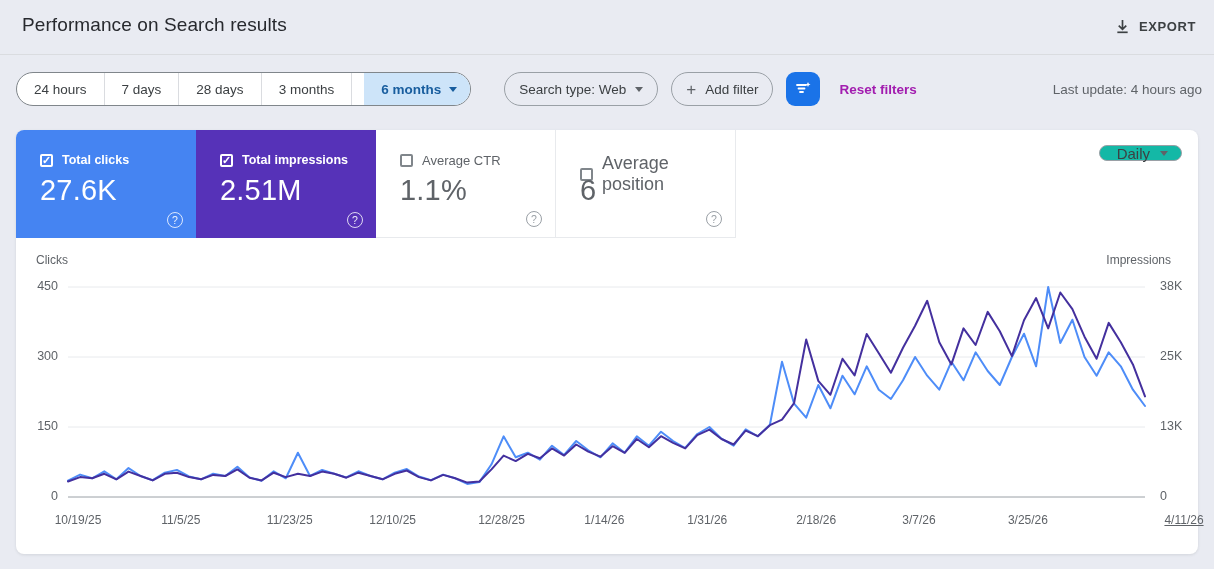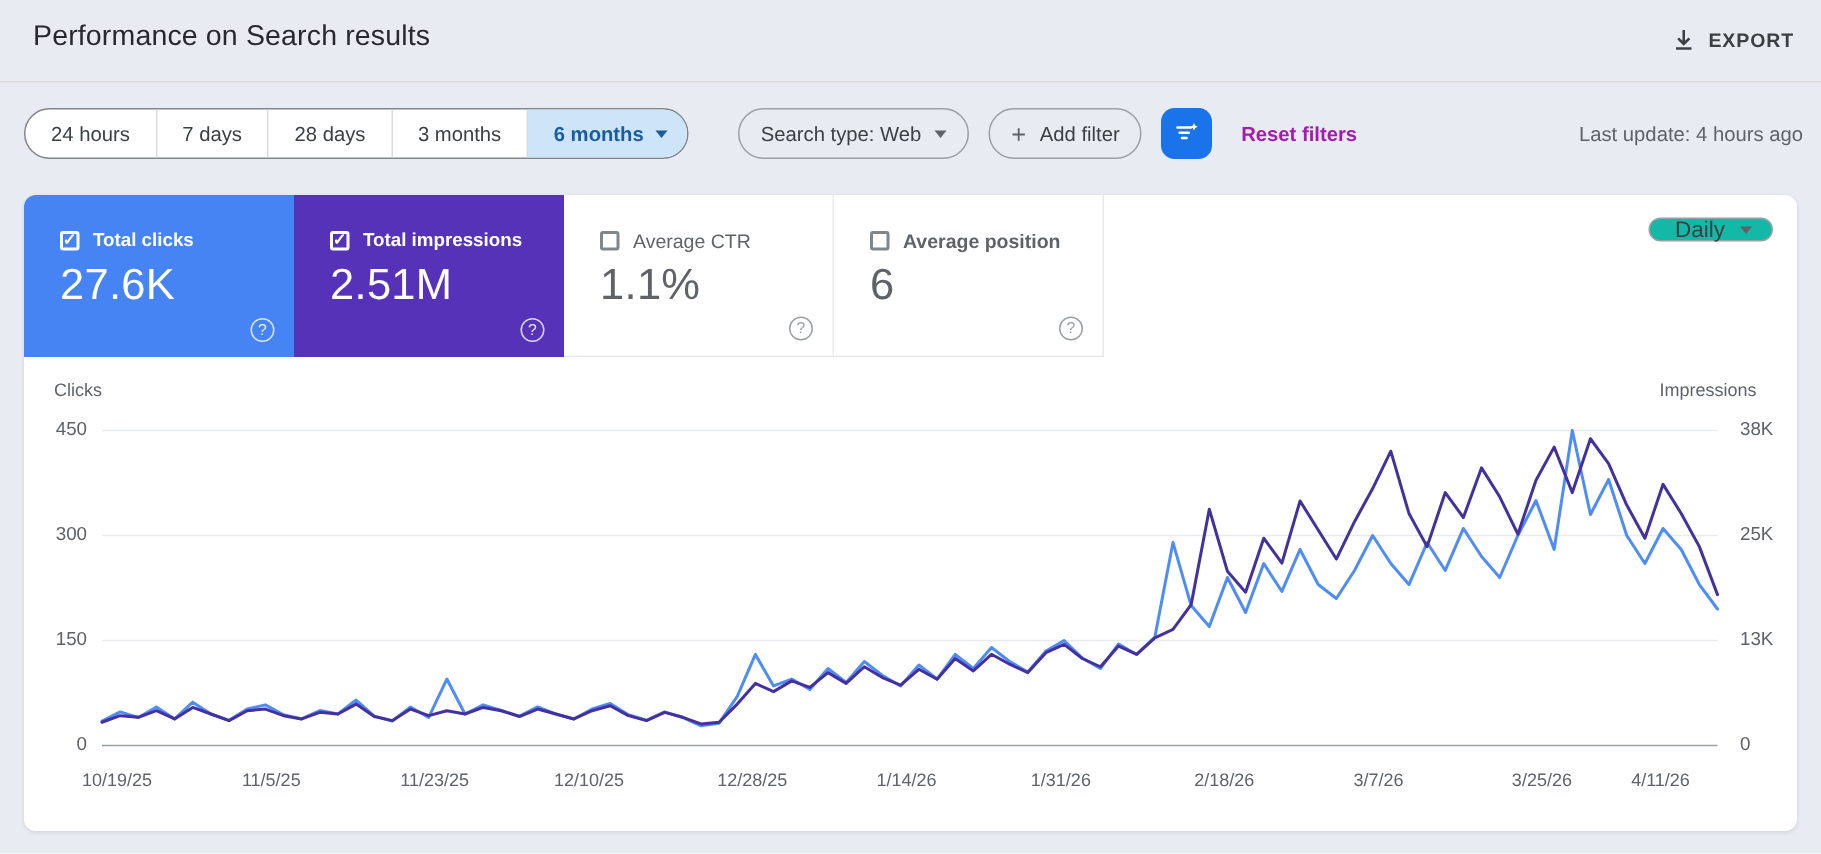--- a/index.html
+++ b/index.html
@@ -11,21 +11,21 @@
   .page-title { position:absolute; left:22px; top:14px; font-size:19px; color:#27292e; letter-spacing:.1px; }
   .export-btn { position:absolute; right:10px; top:13px; display:flex; align-items:center; gap:9px;
                 cursor:pointer; color:#3c4043; font-size:13px; font-weight:bold; letter-spacing:.6px; padding:6px 8px;text-align:center; }
   .export-btn svg { display:block; }
 
   
   .toolbar { position:relative; height:34px; margin:17px 10px 0 16px; display:flex; align-items:center; }
   .tab-group { display:flex; height:34px; border:1px solid #80868b; border-radius:17px; background:#fff; overflow:hidden; }
   .tab { display:flex; align-items:center; padding:0 17px; font-size:13.5px; color:#3c4043; cursor:pointer;
          border-right:1px solid #dadce0; white-space:nowrap; }
-  .tab:last-child { border-right:none; }
+  .tab:last-child { border-right:none;margin-left:12px; }
   .tab.selected { background:#cde4f9; color:#185d9e; font-weight:bold; gap:8px; padding-right:13px; }
   .caret { width:0; height:0; border-left:4.5px solid transparent; border-right:4.5px solid transparent;
            border-top:5px solid #185d9e; display:inline-block; }
   .caret.gray { border-top-color:#5f6368; }
 
   .chip { display:flex; align-items:center; height:34px; padding:0 14px; border:1px solid #9aa0a6;
           border-radius:17px; font-size:13.5px; color:#3c4043; cursor:pointer; gap:9px; white-space:nowrap; }
   .chip-searchtype { margin-left:33px; }
   .chip-addfilter { margin-left:13px; }
   .plus-glyph { font-size:17px; color:#5f6368; line-height:1; }
@@ -146,21 +146,21 @@
       <div class="m-label">
         <span class="checkbox unchecked-gray"></span>
         <span style="font-weight:normal;font-size:13px;">Average CTR</span>
       </div>
       <div class="m-value">1.1%</div>
       <div class="q-icon">?</div>
     </div>
     <div class="metric metric-3">
       <div class="m-label">
         <span class="checkbox unchecked-gray"></span>
-        <span style="font-weight:bold;font-size:13px;">Average position</span>
+        <span style="font-weight:normal;font-size:18px;">Average position</span>
       </div>
       <div class="m-value">6</div>
       <div class="q-icon">?</div>
     </div>
 
     <div class="daily-btn">
       <span>Daily</span>
       <span class="caret gray"></span>
     </div>
   </div>
@@ -188,16 +188,16 @@
         <span class="xtick" style="left: 62px;">10/19/25</span>
         <span class="xtick" style="left: 164.86px;">11/5/25</span>
         <span class="xtick" style="left: 273.77px;">11/23/25</span>
         <span class="xtick" style="left: 376.629px;">12/10/25</span>
         <span class="xtick" style="left: 485.539px;">12/28/25</span>
         <span class="xtick" style="left: 588.399px;">1/14/26</span>
         <span class="xtick" style="left: 691.258px;">1/31/26</span>
         <span class="xtick" style="left: 800.169px;">2/18/26</span>
         <span class="xtick" style="left: 903.028px;">3/7/26</span>
         <span class="xtick" style="left: 1011.94px;">3/25/26</span>
-        <span class="xtick" style="left: 1091px;">4/11/26</span>
+        <span class="xtick" style="left: 1168px; text-decoration: underline;">4/11/26</span>
       </div>
   </div>
 </div>
 
 </body></html>

